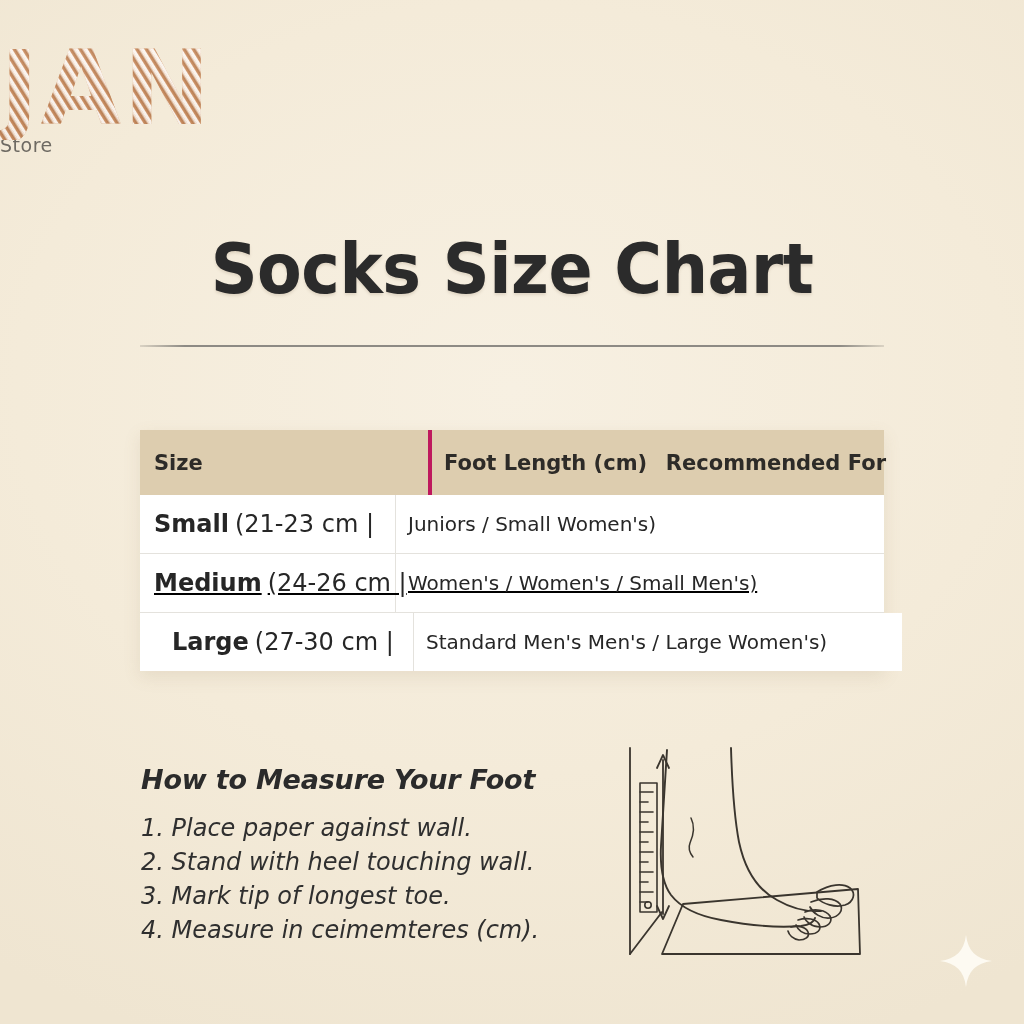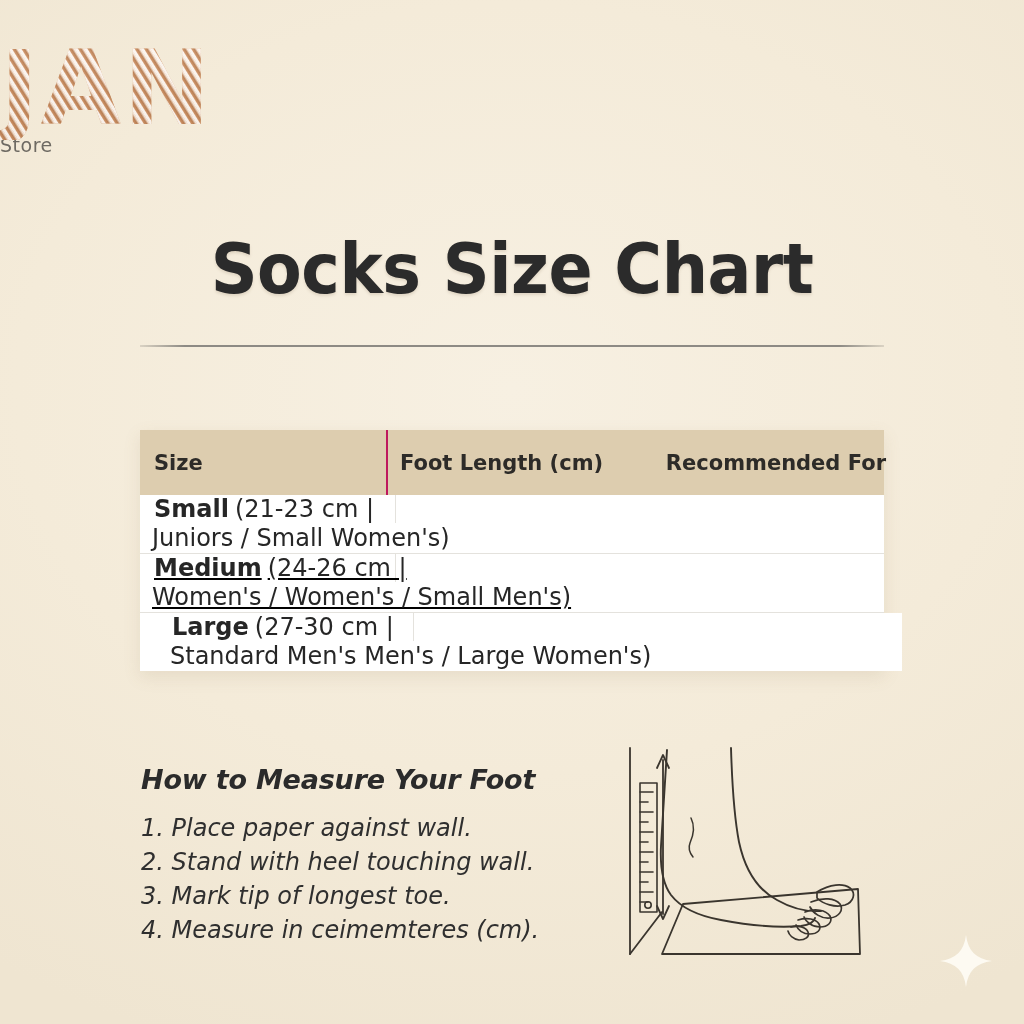--- a/index.html
+++ b/index.html
@@ -100,41 +100,40 @@
   }
   .tbl-head .c1, .tbl-head .c2 {
     display: flex;
     align-items: center;
     font-weight: 700;
     font-size: 21px;
     color: #2d2b28;
     font-family: "DejaVu Sans", sans-serif;
   }
   .tbl-head .c1 {
-    width: 248px;
+    width: 292px;
     padding-left: 14px;
     box-sizing: border-box;
-    border-right: 2px solid #be185d;
+    border-right: 4px solid #be185d;
   }
   .tbl-head .c2 {
     flex: 1;
     padding-left: 12px;
     box-sizing: border-box;
     justify-content: space-between;
     padding-right: 16px;
   }
   .hdr-recfor {
     margin-right: -18px;
   }
 
   .tbl-body-row {
     background: #ffffff;
     min-height: 58px;
     border-bottom: 1px solid #e4e2dd;
-    flex-direction: column;
   }
   .tbl-body-row:last-child {
     border-bottom: none;
     padding-left: 18px;
   }
   .tbl-body-row .c1 {
     width: 256px;
     box-sizing: border-box;
     border-right: 1px solid #e4e2dd;
     display: flex;
@@ -148,21 +147,21 @@
   .tbl-body-row .c1 b {
     font-weight: 700;
     margin-right: 6px;
   }
   .tbl-body-row .c2 {
     flex: 1;
     display: flex;
     align-items: center;
     padding-left: 12px;
     box-sizing: border-box;
-    font-size: 24px;
+    font-size: 20px;
     color: #262626;
     white-space: nowrap;
     font-family: "DejaVu Sans", sans-serif;
   }
   .r-small  { height: 57px; }
   .r-medium { height: 58px; text-decoration: underline; }
   .r-large  { height: 58px; }
 
   
   .measure-block {

